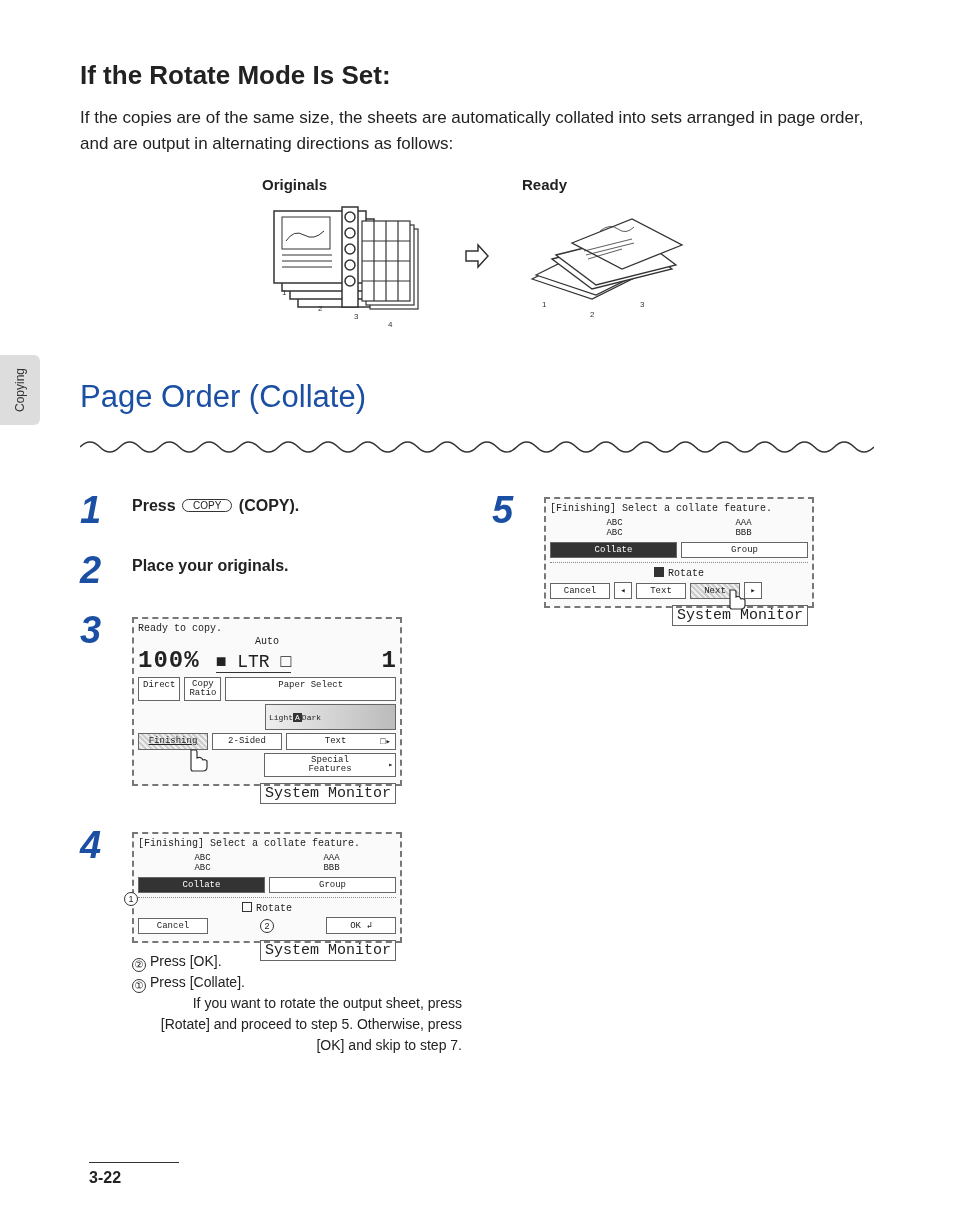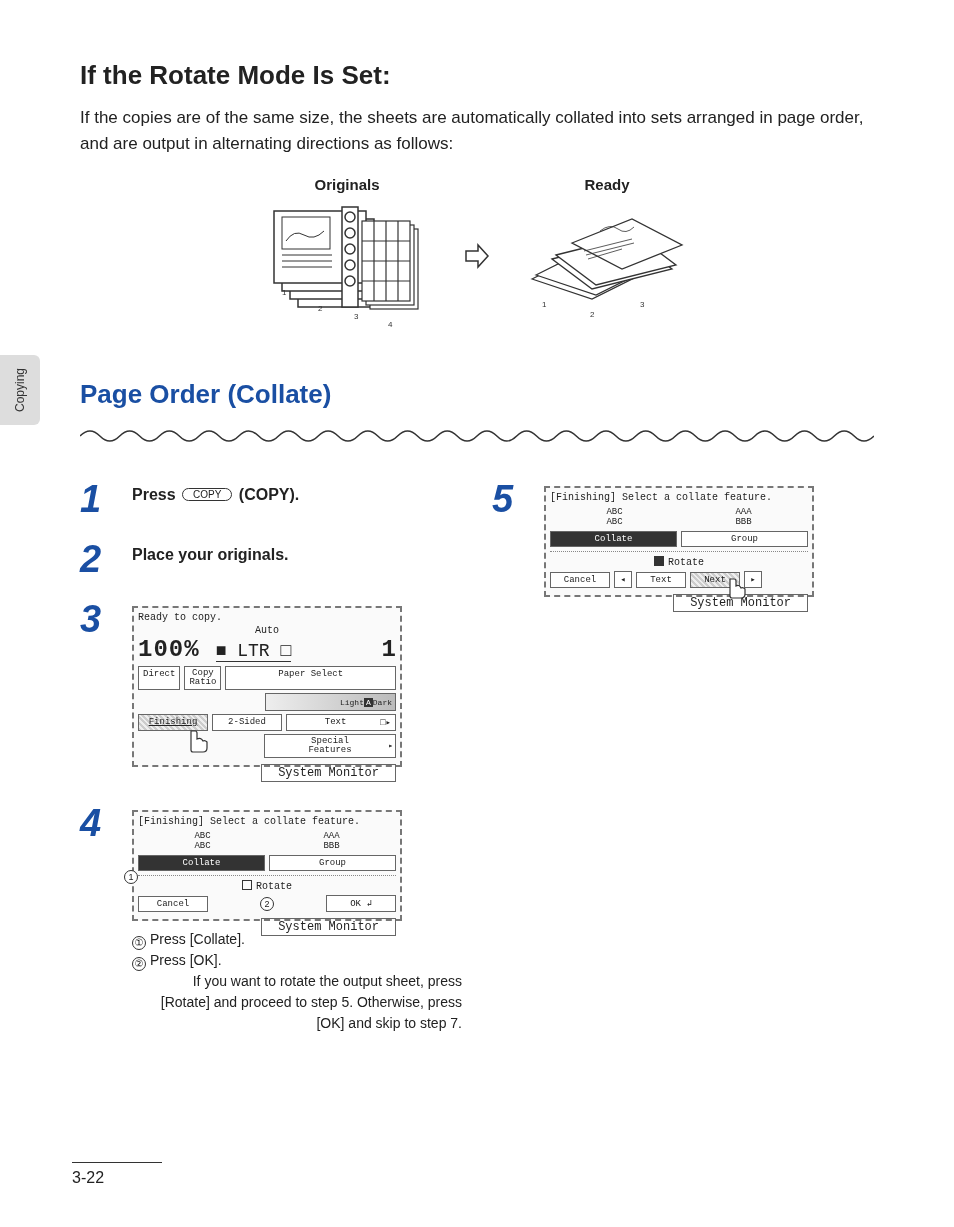--- a/index.html
+++ b/index.html
@@ -3,51 +3,51 @@
 <meta charset="utf-8">
 <style>
   * { box-sizing: border-box; margin: 0; padding: 0; }
   html, body { width: 954px; height: 1227px; background: #fff; font-family: "Helvetica Neue", Arial, sans-serif; color: #222; }
   .page { position: relative; width: 954px; height: 1227px; padding: 60px 80px 50px 80px; }
   .side-tab { position: absolute; left: 0; top: 355px; width: 40px; height: 70px; background: #ddd; border-top-right-radius: 6px; border-bottom-right-radius: 6px; display: flex; align-items: center; justify-content: center; }
   .side-tab span { transform: rotate(-90deg); font-size: 12px; color: #333; white-space: nowrap; }
   h2.section-heading { font-size: 26px; font-weight: 800; margin-bottom: 14px; }
   p.body-text { font-size: 17px; line-height: 1.5; margin-bottom: 20px; }
   .illus-row { display: flex; align-items: center; justify-content: center; gap: 30px; margin: 10px 0 40px 0; }
-  .illus-block { text-align: center; }
+  .illus-block { }
   .illus-label { font-size: 15px; font-weight: 700; margin-bottom: 6px; }
   .illus-box { width: 170px; height: 140px; border: 0; position: relative; }
   .arrow-right { width: 30px; height: 30px; }
-  h2.blue-heading { font-size: 26px; font-weight: 700; color: #1a4fa3; margin: 30px 0 16px 0; }
+  h2.blue-heading { font-size: 31px; font-weight: 400; color: #1a4fa3; margin: 30px 0 22px 0; }
   .wavy { width: 100%; height: 20px; margin-bottom: 30px; }
   .columns { display: flex; gap: 30px; }
   .col { flex: 1; }
   .step { display: flex; align-items: flex-start; gap: 18px; margin-bottom: 22px; }
   .step-num { font-size: 38px; font-weight: 800; font-style: italic; color: #1a4fa3; min-width: 34px; line-height: 1; }
   .step-body { flex: 1; padding-top: 6px; }
   .step-body .instr { font-size: 16px; font-weight: 700; }
   .copy-key { display: inline-block; border: 1.2px solid #333; border-radius: 10px; padding: 0 10px; font-size: 10px; font-weight: 400; vertical-align: 2px; margin: 0 2px; }
   .lcd { width: 270px; border: 2px dashed #777; background: #fafafa; font-family: "Courier New", monospace; font-size: 10px; color: #222; padding: 4px; position: relative; }
   .lcd .top-line { font-size: 10px; margin-bottom: 2px; }
   .lcd .big { font-size: 24px; font-weight: 700; letter-spacing: 1px; }
   .lcd .big-right { font-size: 24px; font-weight: 700; float: right; }
   .lcd-row { display: flex; gap: 4px; margin: 3px 0; }
   .lcd-btn { border: 1px solid #666; padding: 2px 4px; font-size: 9px; background: #fff; min-width: 48px; text-align: center; position: relative; }
   .lcd-btn.dark { background: #333; color: #fff; }
   .lcd-btn.shaded { background: repeating-linear-gradient(45deg,#ccc 0 2px,#eee 2px 4px); }
   .lcd-btn .tri { position: absolute; right: 2px; top: 50%; transform: translateY(-50%); font-size: 8px; }
-  .lcd .slider { height: 18px; background: linear-gradient(90deg,#eee,#bbb); border: 1px solid #666; flex:1; display:flex; align-items:center; justify-content:flex-end; padding:0 3px; font-size:8px;}
+  .lcd .slider { height: 26px; background: linear-gradient(90deg,#eee,#bbb); border: 1px solid #666; flex:1; display:flex; align-items:center; justify-content:flex-start; padding:0 3px; font-size:8px;}
   .lcd hr { border: none; border-top: 1px dotted #888; margin: 4px 0; }
-  .lcd .sysmon { text-align: right; font-size: 12px; border: 1px solid #666; padding: 1px 16px; display: inline-block; float: right; margin-top: 3px; }
+  .lcd .sysmon { text-align: right; font-size: 15px; border: 1px solid #666; padding: 1px 4px; display: inline-block; float: right; margin-top: 3px; }
   .lcd .label-pair { display:flex; justify-content:space-around; font-size:9px; margin:4px 0;}
   .lcd .circ { display:inline-flex; width:14px; height:14px; border:1.2px solid #333; border-radius:50%; align-items:center; justify-content:center; font-size:9px; font-family: Arial; background:#fff; }
   .callout { position:absolute; }
   .sub-instr { font-size: 14px; line-height: 1.5; margin-top: 8px; }
   .sub-instr .circ-inline { display:inline-flex; width:14px; height:14px; border:1px solid #333; border-radius:50%; align-items:center; justify-content:center; font-size:10px; margin-right:4px; vertical-align:-2px;}
-  .page-number { position: absolute; bottom: 40px; left: 72px; font-size: 16px; border-top: 1px solid #333; padding-top: 6px; width: 90px; }
+  .page-number { position: absolute; bottom: 40px; left: 89px; font-size: 16px; border-top: 1px solid #333; padding-top: 6px; width: 90px; font-weight: bold; }
   .rotate-check { display:inline-block; width:10px; height:10px; border:1px solid #333; margin-right:4px; vertical-align:-1px;}
   .rotate-check.filled { background:#333; }
 </style>
 </head>
 <body>
 
 <div class="page">
 
   <div class="side-tab">
     <span>Copying</span>
@@ -227,22 +227,22 @@
               <div class="lcd-btn" style="min-width:70px;">Cancel</div>
               <span class="circ">2</span>
               <div class="lcd-btn" style="min-width:70px;"><span>OK</span> ↲</div>
             </div>
             <div style="clear:both; text-align:right;">
               <span class="sysmon">System Monitor</span>
             </div>
           </div>
 
           <div class="sub-instr">
+            <div><span class="circ-inline">②</span><span>Press [OK].</span></div>
             <div><span class="circ-inline">①</span><span>Press [Collate].</span></div>
-            <div><span class="circ-inline">②</span><span>Press [OK].</span></div>
             <div style="padding-left:18px;text-align:right;">If you want to rotate the output sheet, press [Rotate] and proceed to step 5. Otherwise, press [OK] and skip to step 7.</div>
           </div>
         </div>
       </div>
 
     </div>
 
     <div class="col">
       <div class="step">
         <div class="step-num">5</div>

